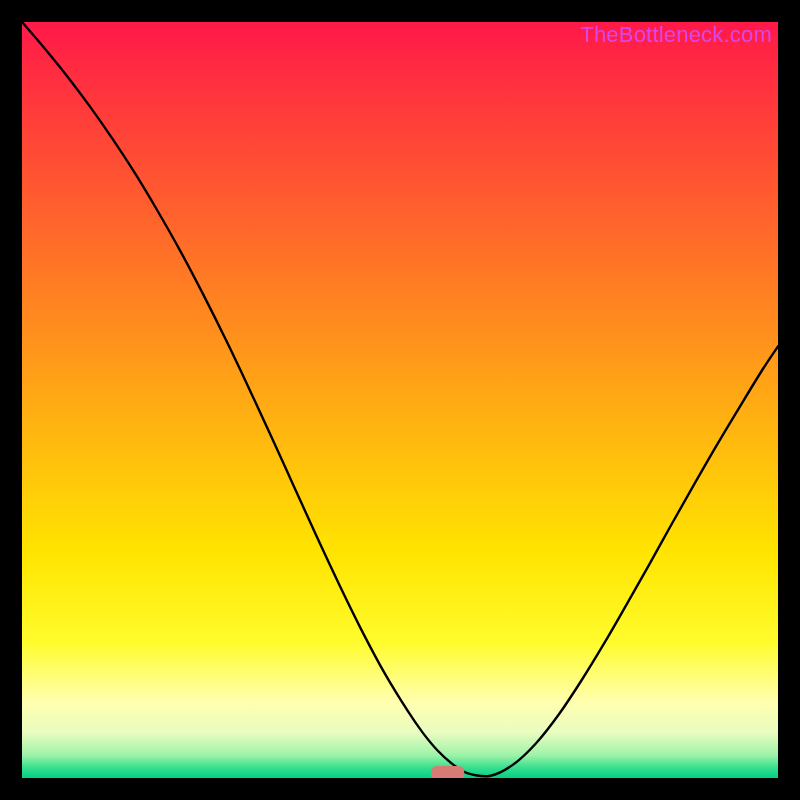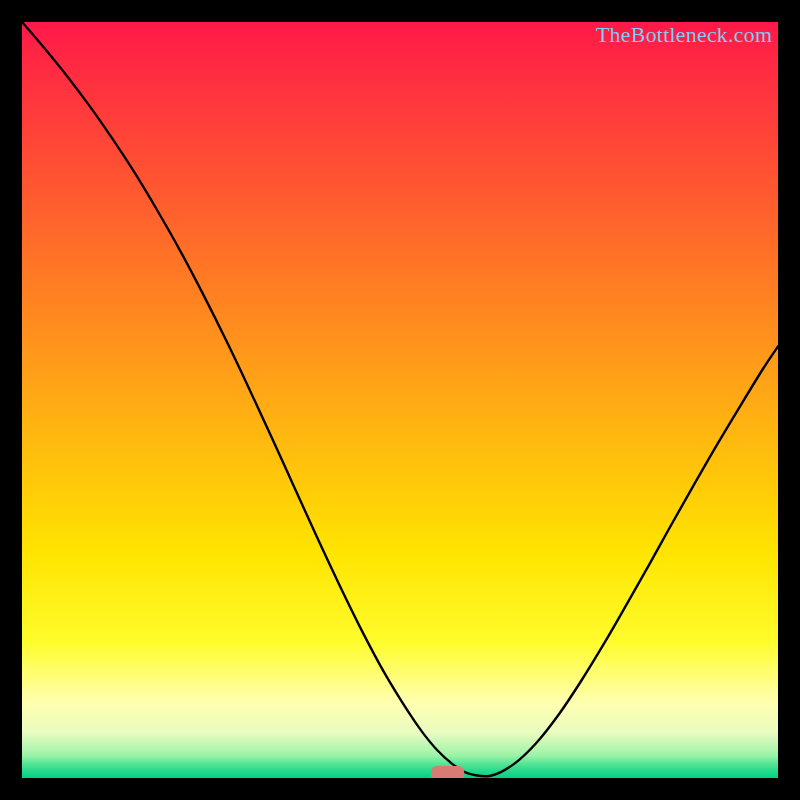--- a/index.html
+++ b/index.html
@@ -30,22 +30,22 @@
     left: 0;
     top: 0;
     width: 756px;
     height: 756px;
     pointer-events: none;
   }
   .watermark {
     position: absolute;
     top: 0;
     right: 6px;
-    color: #7dd3fc;
-    font-family: Liberation Serif, serif;
+    color: #d946ef;
+    font-family: Liberation Sans, sans-serif;
     font-size: 22px;
     font-weight: 500;
     letter-spacing: 0.2px;
   }
 </style>
 </head>
 <body>
 
 <div class="frame">
 

